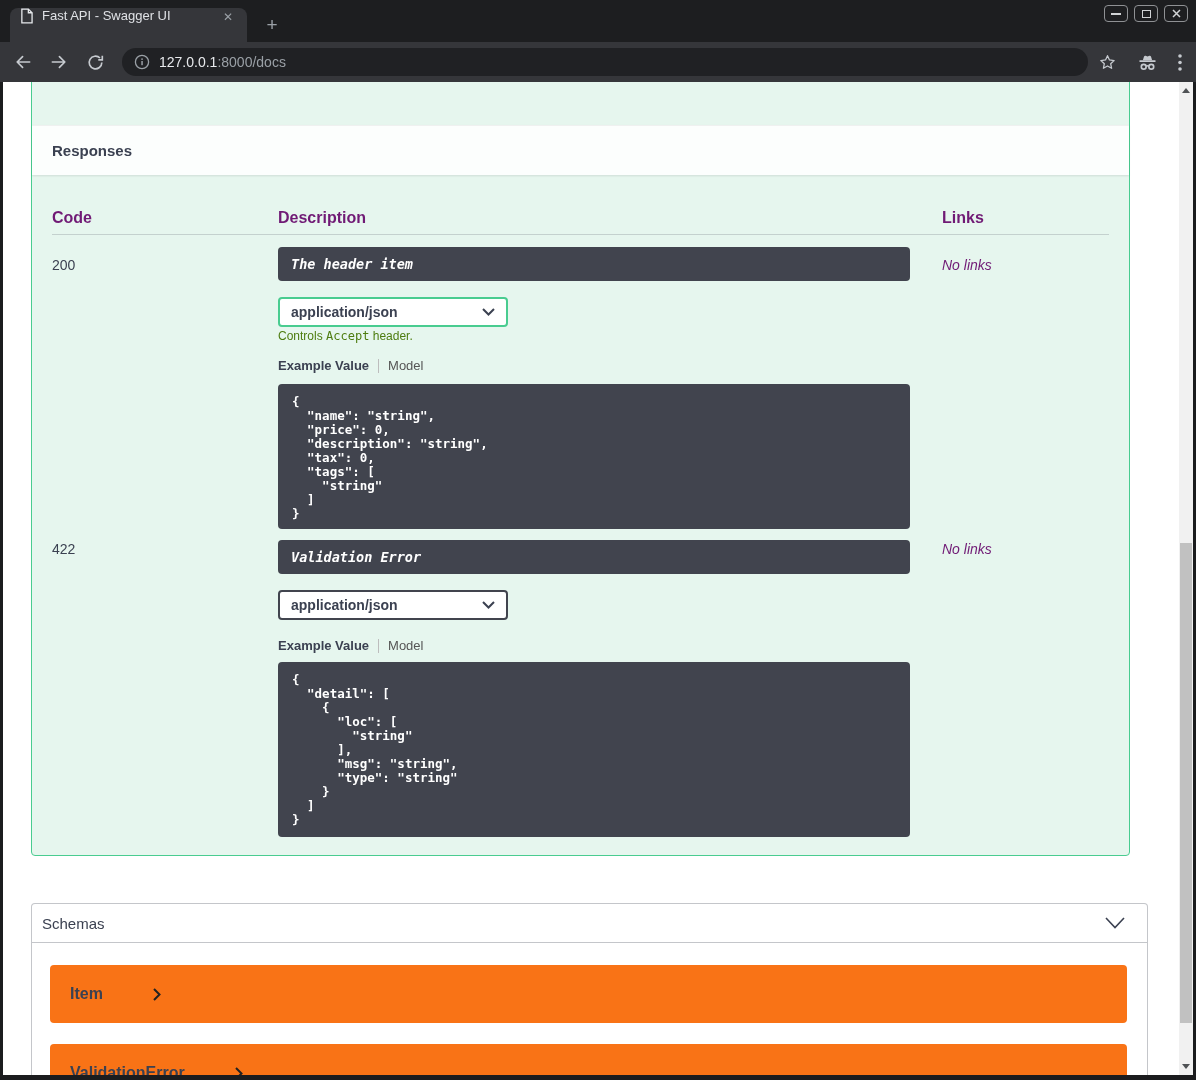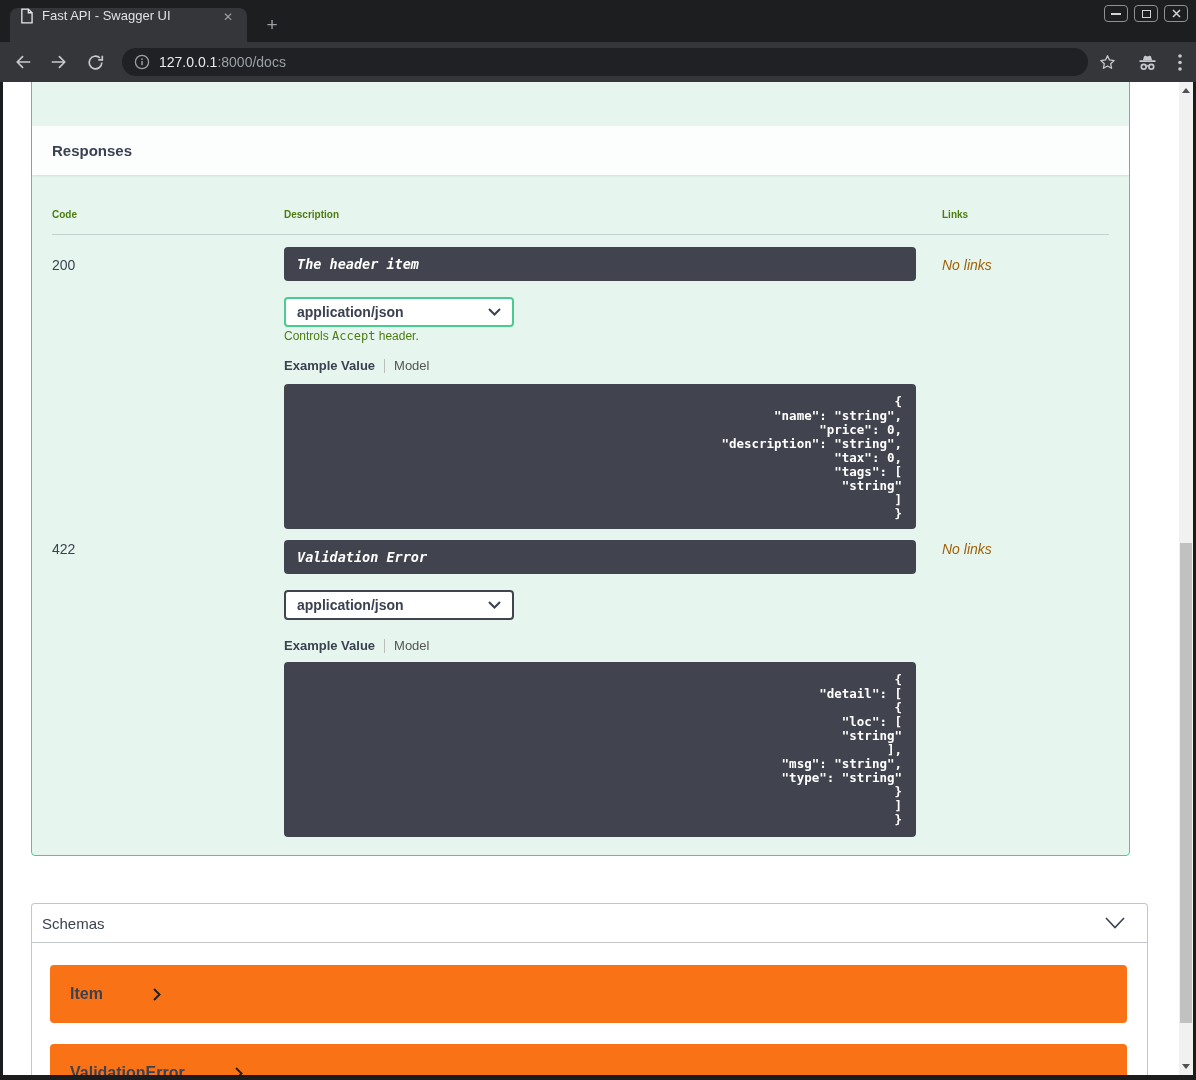--- a/index.html
+++ b/index.html
@@ -43,24 +43,24 @@
   
   .opblock { position:absolute; top:-12px; left:28px; width:1099px; height:786px;
              background:#e6f6ee; border:1px solid #49cc90; border-radius:4px; }
   .section-header { position:absolute; top:54px; left:0; right:0; height:50px;
              background:rgba(255,255,255,.85); border-top:1px solid rgba(0,0,0,.05);
              box-shadow:0 1px 2px rgba(0,0,0,.1); display:flex; align-items:center; padding-left:20px; }
   .section-header h4 { font-size:15px; font-weight:bold; color:#3b4151; }
 
   .rtable { position:absolute; left:20px; right:20px; top:0; height:100%; }
   .abs { position:absolute; }
-  .colhead { font-size:10px; font-weight:bold; color:#4d7c0f; }
+  .colhead { font-size:16px; font-weight:bold; color:#701a75; }
   .thead-line { position:absolute; top:163px; left:0; right:0; border-bottom:1px solid rgba(59,65,81,.2); }
   .code-cell { font-size:14px; color:#3b4151; }
-  .nolinks { font-size:14px; color:#a16207; font-style:italic; }
+  .nolinks { font-size:14px; color:#701a75; font-style:italic; }
 
   .blurb { width:632px; height:34px; background:#41444e; border-radius:4px; display:flex; align-items:center;
            padding:0 13px; }
   .blurb span { color:#fff; font-size:13.5px; font-weight:bold; font-style:italic;
            font-family:"DejaVu Sans Mono", monospace; }
 
   .mselect { width:230px; height:30px; background:#fff; border:2px solid #49cc90; border-radius:4px;
              display:flex; align-items:center; justify-content:space-between; padding:0 11px; }
   .mselect.dark { border-color:#41444e; }
   .mselect span { font-size:14px; font-weight:bold; color:#3b4151; }
@@ -75,21 +75,21 @@
 
   .codeblock { width:632px; background:#41444e; border-radius:4px; padding:11px 14px; }
   .codeblock pre { font-family:"DejaVu Sans Mono", monospace; font-size:12.5px; line-height:14px;
                    font-weight:bold; color:#fff; white-space:pre; }
 
   
   .y-thead { top:138px; } .y-row1 { top:186px; } .y-blurb1 { top:176px; }
   .y-dd1 { top:226px; } .y-hint1 { top:258px; } .y-tabs1 { top:287px; } .y-json1 { top:313px; height:145px; }
   .y-row2 { top:470px; } .y-blurb2 { top:469px; }
   .y-dd2 { top:519px; } .y-tabs2 { top:567px; } .y-json2 { top:591px; height:175px; }
-  .x-code { left:0; } .x-desc { left:232px;text-align:right; } .x-links { left:890px; }
+  .x-code { left:0; } .x-desc { left:226px; } .x-links { left:890px; }
 
   
   .schemas { position:absolute; top:821px; left:28px; width:1117px; height:260px;
              background:#fff; border:1px solid rgba(59,65,81,.3); border-radius:4px; }
   .schemas-header { height:39px; border-bottom:1px solid rgba(59,65,81,.3); display:flex;
              align-items:center; justify-content:space-between; padding:0 22px 0 10px; }
   .schemas-header h4 { font-size:15px; font-weight:normal; color:#3b4151; }
   .models { padding:22px 20px 0 18px; }
   .model-card { height:58px; background:#f97316; border-radius:4px; display:flex; align-items:center;
              padding:0 20px; margin-bottom:21px;gap:36px; }

